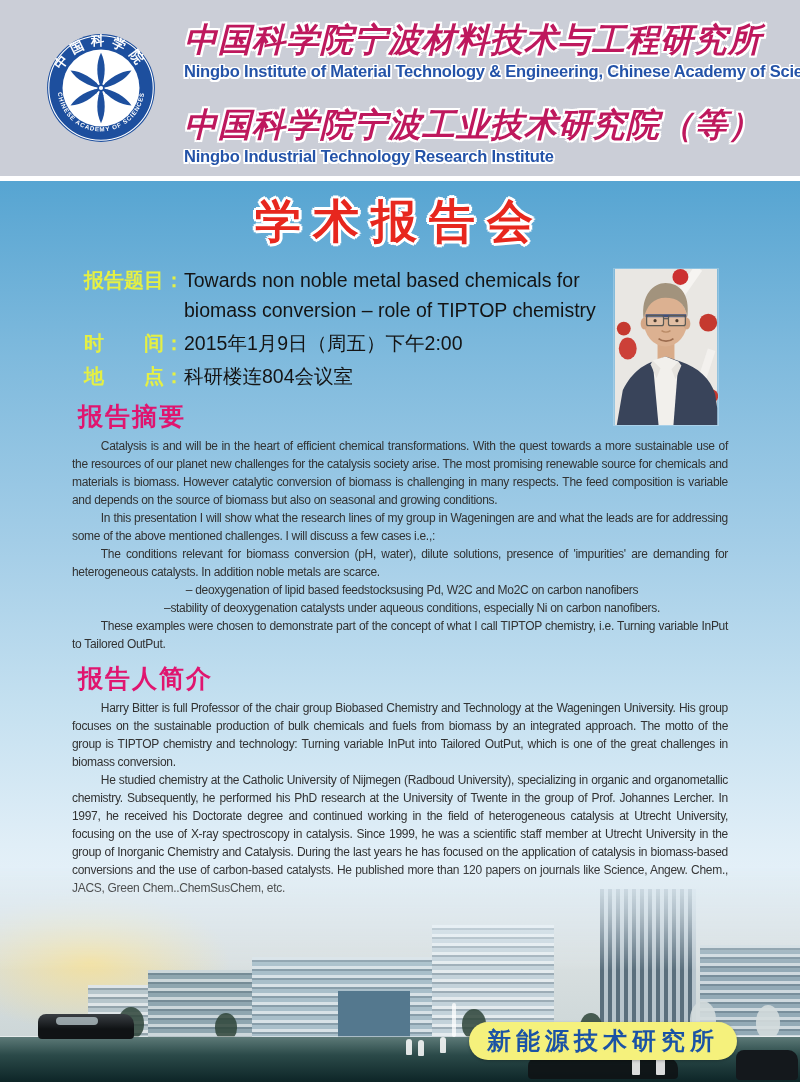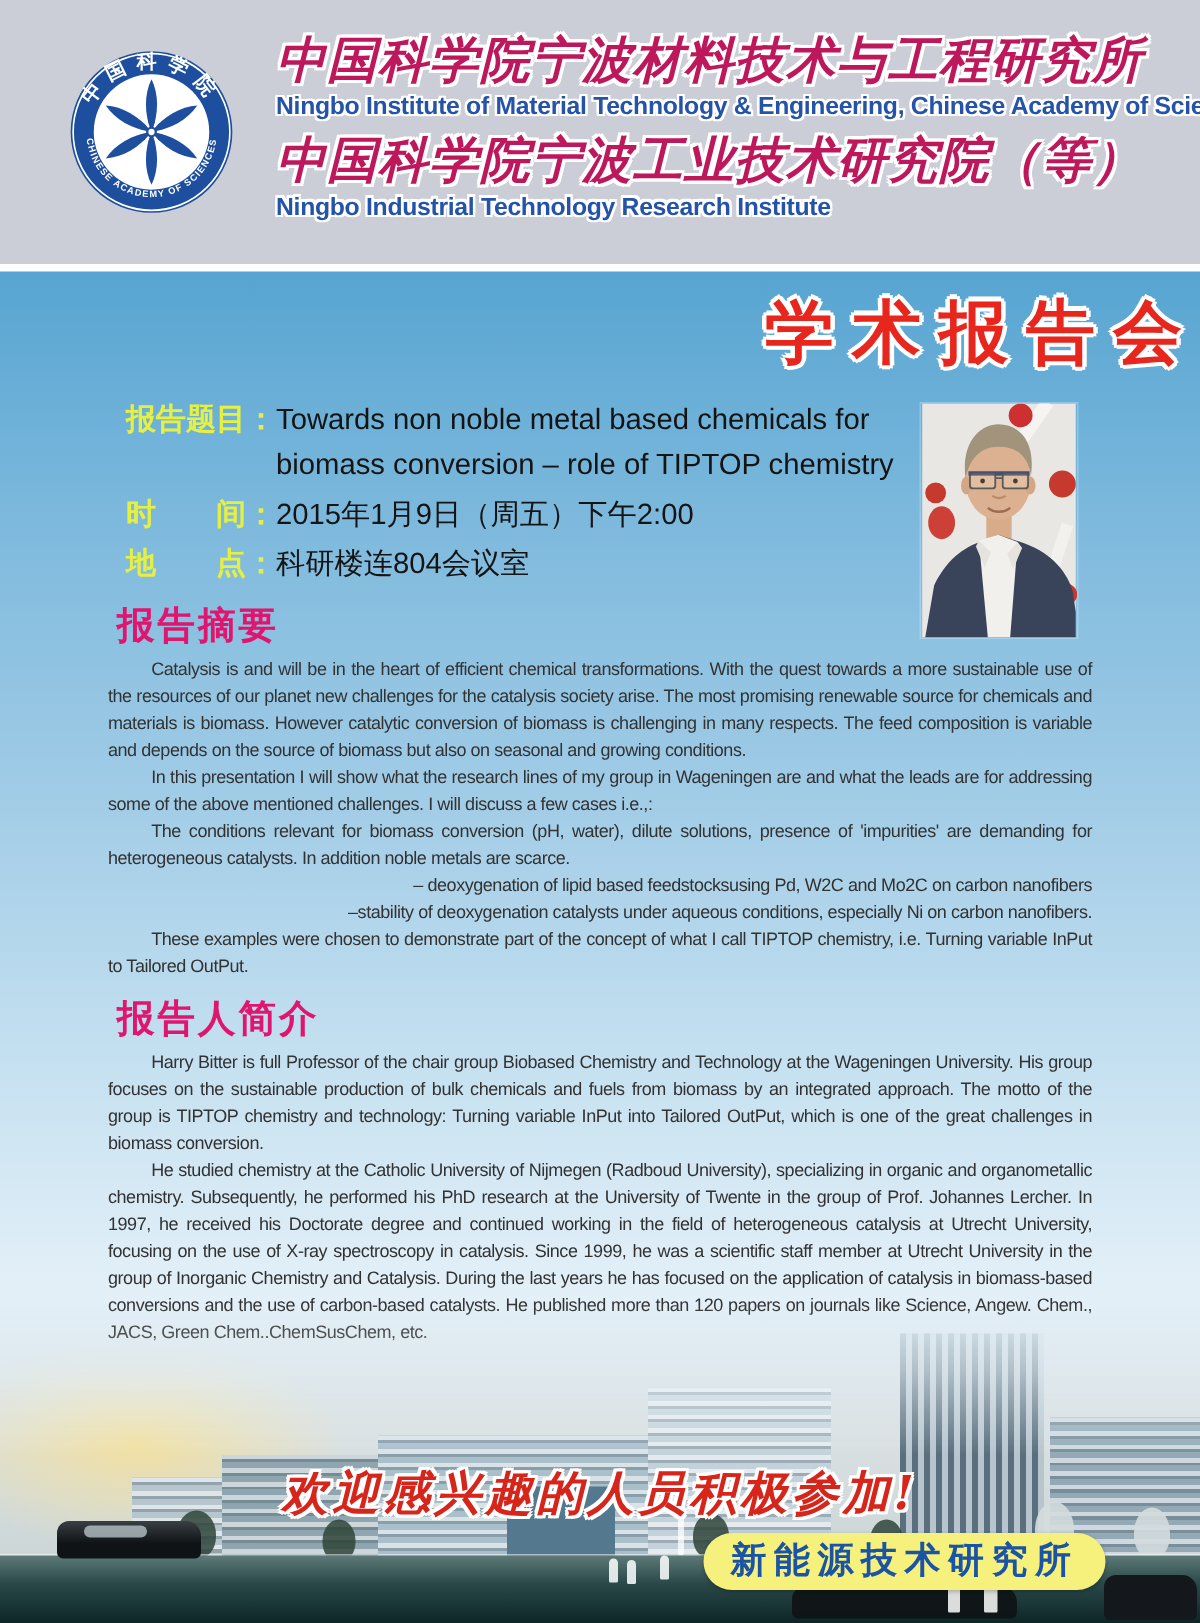--- a/index.html
+++ b/index.html
@@ -19,21 +19,21 @@
     font-family:"DejaVu Serif","Liberation Serif",serif; font-weight:bold; font-style:italic;
     font-size:33px; line-height:40px; color:#be185d; letter-spacing:1px; white-space:nowrap;
     text-shadow:-2px 0 #fff,2px 0 #fff,0 -2px #fff,0 2px #fff,-2px -2px #fff,2px 2px #fff,-2px 2px #fff,2px -2px #fff;
   }
   .en-line {
     font-weight:bold; font-size:16.5px; line-height:22px; color:#2453a8; letter-spacing:-0.2px; white-space:nowrap;
     text-shadow:-1.5px 0 #fff,1.5px 0 #fff,0 -1.5px #fff,0 1.5px #fff,-1.5px -1.5px #fff,1.5px 1.5px #fff,-1.5px 1.5px #fff,1.5px -1.5px #fff;
   }
   
   .main-title {
-    position:relative; margin-top:195px; text-align:right;
+    position:relative; margin-top:195px; text-align:center;
     font-family:"DejaVu Serif","Liberation Serif",serif; font-weight:bold;
     font-size:46px; line-height:52px; letter-spacing:12px; color:#e7271e;
     text-shadow:-3px 0 #fff,3px 0 #fff,0 -3px #fff,0 3px #fff,-2px -2px #fff,2px 2px #fff,-2px 2px #fff,2px -2px #fff;
   }
   
   .info { position:relative; margin:18px 0 0 84px; }
   .info-row { display:flex; margin-bottom:3px; }
   .info-label {
     flex:0 0 96px; font-size:20px; font-weight:bold; color:#e5f043;
     line-height:30px; white-space:nowrap;
@@ -44,21 +44,21 @@
   .section-heading {
     margin:10px 0 4px 78px;
     font-family:"DejaVu Serif","Liberation Serif",serif; font-weight:bold;
     font-size:25px; line-height:32px; color:#e0156f; letter-spacing:2px;
   }
   .body-text { margin:0 72px; }
   .para {
     font-size:12px; line-height:18px; letter-spacing:-0.3px; color:#323232;
     text-align:justify; text-indent:2.4em;
   }
-  .bullet { text-indent:2.0em; text-align:right; }
+  .bullet { text-indent:2.0em; text-align:center; }
   
   .scene {
     position:absolute; left:0; bottom:0; width:800px; height:215px; overflow:hidden;
     -webkit-mask-image:linear-gradient(180deg,rgba(0,0,0,0) 0%,rgba(0,0,0,.4) 22%,#000 48%);
             mask-image:linear-gradient(180deg,rgba(0,0,0,0) 0%,rgba(0,0,0,.4) 22%,#000 48%);
   }
   .scene * { position:absolute; }
   .sky { left:0; top:0; width:800px; height:175px;
     background:linear-gradient(180deg,#c9d3d8 0%,#d8dfe0 55%,#ccd6d7 100%); }
   .glow { left:-50px; top:25px; width:280px; height:140px;
@@ -142,21 +142,21 @@
       <text fill="#ffffff" font-size="12" font-weight="bold" letter-spacing="6">
         <textPath href="#arcTop" startOffset="50%" text-anchor="middle">中国科学院</textPath>
       </text>
       <text fill="#ffffff" font-size="5.6" font-weight="bold" letter-spacing="0.8">
         <textPath href="#arcBot" startOffset="50%" text-anchor="middle">CHINESE ACADEMY OF SCIENCES</textPath>
       </text>
     </svg>
     <div class="head-text">
       <div class="zh-line">中国科学院宁波材料技术与工程研究所</div>
       <div class="en-line">Ningbo Institute of Material Technology &amp; Engineering, Chinese Academy of Sciences</div>
-      <div class="zh-line" style="margin-top:5px">中国科学院宁波工业技术研究院（等）</div>
+      <div class="zh-line" style="margin-top:23px">中国科学院宁波工业技术研究院（等）</div>
       <div class="en-line">Ningbo Industrial Technology Research Institute</div>
     </div>
   </div>
 
   <div class="main-title">学术报告会</div>
 
   <div class="info">
     <div class="info-row">
       <div class="info-label">报告题目：</div>
       <div class="info-value">Towards non noble metal based chemicals for biomass conversion – role of TIPTOP chemistry</div>
@@ -243,16 +243,15 @@
     <div class="car car3"></div>
     <div class="person p1"></div>
     <div class="person p2"></div>
     <div class="person p3"></div>
     <div class="person p4"></div>
     <div class="person p5"></div>
     <div class="person p6"></div>
     <div class="person p7"></div>
   </div>
 
-  <div class="welcome">欢迎感兴趣的人员积极参加!</div>
   <div class="badge">新能源技术研究所</div>
 
 </div>
 
 </body></html>

